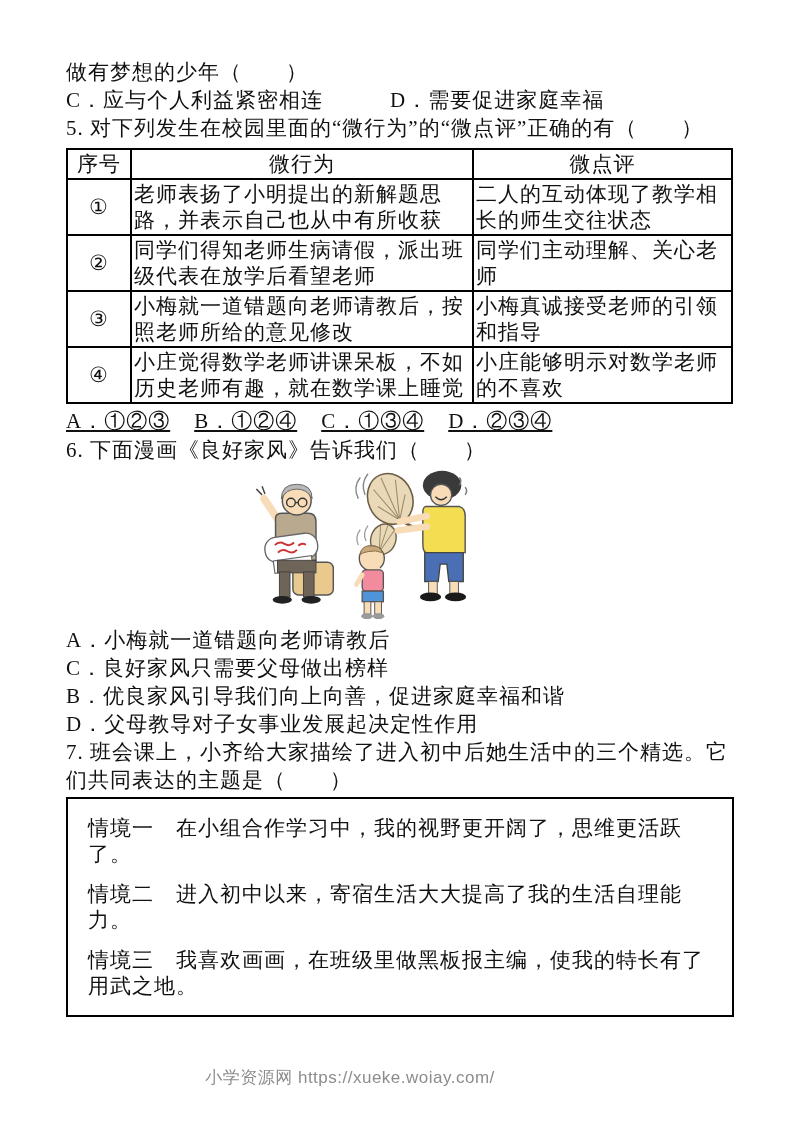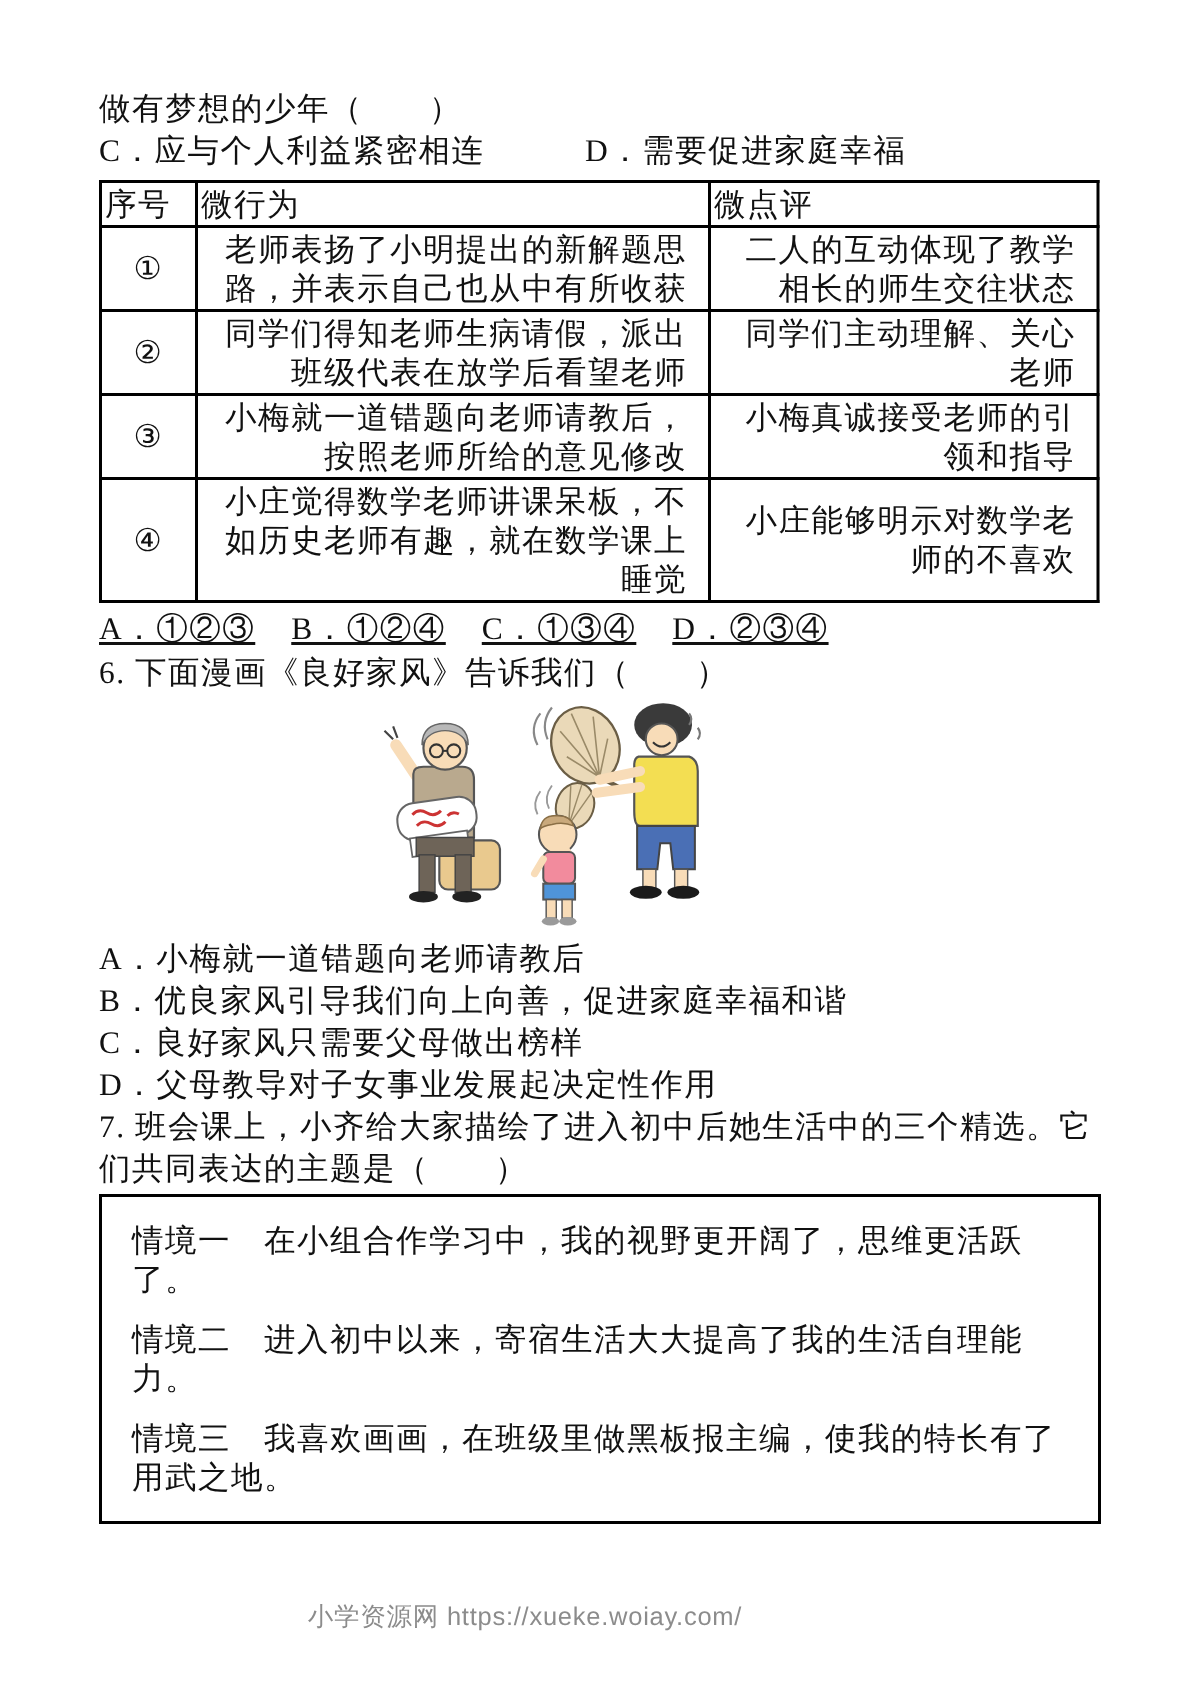--- a/index.html
+++ b/index.html
@@ -7,23 +7,23 @@
     width:793px;height:1122px;background:#ffffff;overflow:hidden;position:relative;
     font-family:"Liberation Serif","DejaVu Serif",serif;color:#111;
   }
   .content{position:absolute;left:66px;top:58px;width:668px;}
   .line{font-size:21px;line-height:28px;margin:0;letter-spacing:1px;}
   .opt-row{display:flex;}
   .opt-row .opt-a{width:324px;flex:0 0 324px;}
   table.micro{border-collapse:collapse;width:665px;margin:6px 0 2px 0;table-layout:fixed;}
   table.micro th,table.micro td{
     border:2px solid #000;font-size:21px;font-weight:normal;
-    padding:1px 14px;line-height:26px;letter-spacing:1px;vertical-align:middle;text-align:right;
+    padding:1px 2px;line-height:26px;letter-spacing:1px;vertical-align:middle;
   }
-  table.micro th{text-align:left;padding:1px 2px;}
+  table.micro th{text-align:center;padding:1px 2px;}
   table.micro td.num{text-align:center;padding:1px 2px;}
   .answers{font-size:21px;line-height:30px;letter-spacing:1px;margin:0;text-decoration:underline;}
   .answers span{margin-right:24px;}
   .cartoon-wrap{width:250px;margin:2px 0 2px 176px;}
   .scen-box{
     border:2px solid #000;padding:2px 6px;font-size:21px;line-height:26px;
     letter-spacing:1px;margin-top:3px;width:652px;
   }
   .scen-box p{margin:14px;}
   .footer{
@@ -38,20 +38,21 @@
 <div class="content">
 
   <p class="line">做有梦想的少年（　　）</p>
   <div class="line opt-row">
   </div>
   <div class="line opt-row">
     <span class="opt-a">C．应与个人利益紧密相连</span>
     <span>D．需要促进家庭幸福</span>
   </div>
 
+  <p class="line">5. 对下列发生在校园里面的“微行为”的“微点评”正确的有（　　）</p>
 
   <table class="micro">
     <colgroup>
         <col style="width:64px">
         <col style="width:342px">
         <col style="width:259px">
       </colgroup>
     <tbody>
         <tr>
       <th>序号</th>
@@ -155,22 +156,22 @@
         <path d="M32,88 L72,88 L72,118 L57,118 L55,100 L48,100 L46,118 L32,118 Z" stroke="#444" stroke-width="1.4" fill="#4a6fb5"></path>
         <rect x="36" y="118" width="9" height="13" fill="#f8dcb8" stroke="#555" stroke-width="1"></rect>
         <rect x="58" y="118" width="9" height="13" fill="#f8dcb8" stroke="#555" stroke-width="1"></rect>
         <ellipse cx="38" cy="134" rx="11" ry="4.5" fill="#1a1a1a"></ellipse>
         <ellipse cx="64" cy="134" rx="11" ry="4.5" fill="#1a1a1a"></ellipse>
       </g>
     </svg>
   </div>
 
   <p class="line">A．小梅就一道错题向老师请教后</p>
+  <p class="line">C．良好家风只需要父母做出榜样</p>
   <p class="line">B．优良家风引导我们向上向善，促进家庭幸福和谐</p>
-  <p class="line">C．良好家风只需要父母做出榜样</p>
   <p class="line">D．父母教导对子女事业发展起决定性作用</p>
 
   <p class="line">7. 班会课上，小齐给大家描绘了进入初中后她生活中的三个精选。它们共同表达的主题是（　　）</p>
 
   <div class="scen-box">
     <p>情境一　在小组合作学习中，我的视野更开阔了，思维更活跃了。</p>
     <p>情境二　进入初中以来，寄宿生活大大提高了我的生活自理能力。</p>
     <p>情境三　我喜欢画画，在班级里做黑板报主编，使我的特长有了用武之地。</p>
   </div>
 

